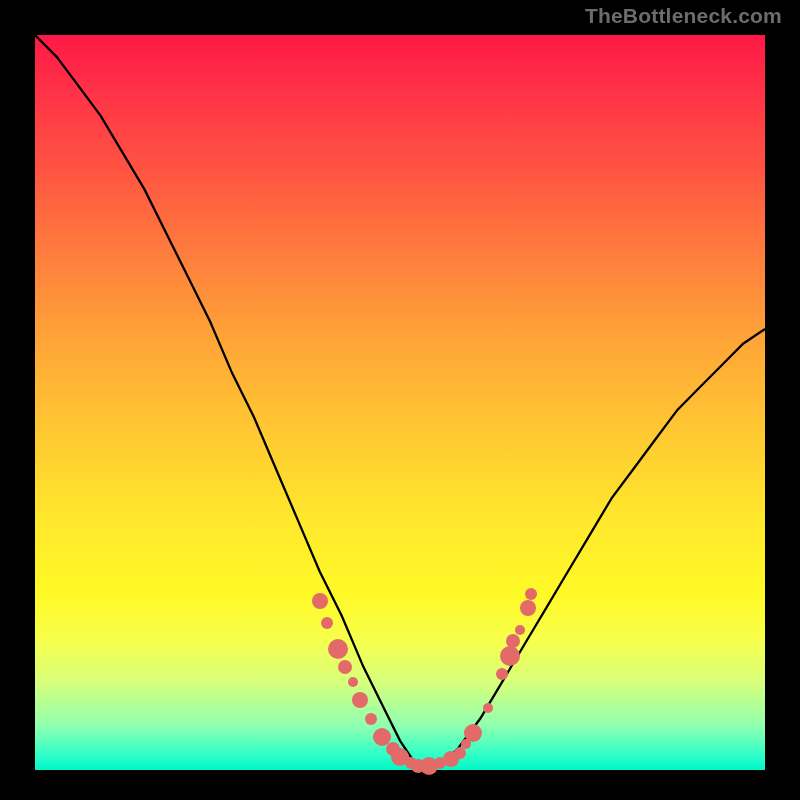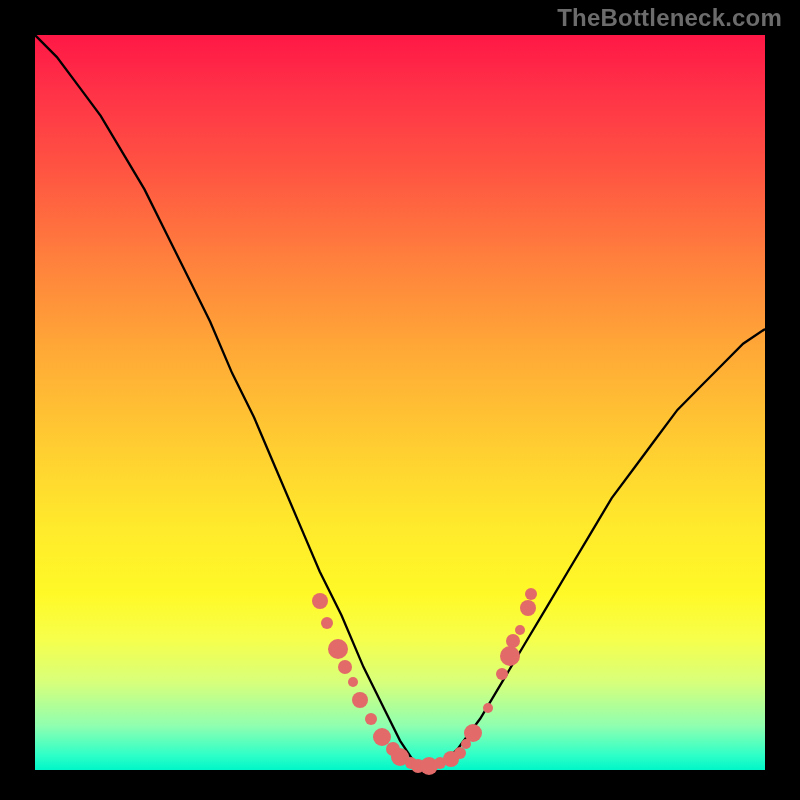--- a/index.html
+++ b/index.html
@@ -29,21 +29,21 @@
       #d8ff7a 88%,
       #8fffb0 94%,
       #2effc8 98%,
       #00f6c8 100%);
   }
   .watermark {
     position: absolute;
     top: 4px;
     right: 18px;
     font-family: Arial, Helvetica, sans-serif;
-    font-size: 24px;
+    font-size: 21px;
     font-weight: 600;
     color: #6c6c6c;
     letter-spacing: 0.2px;
   }
   .curve-svg {
     position: absolute;
     left: 0;
     top: 0;
     width: 730px;
     height: 735px;

